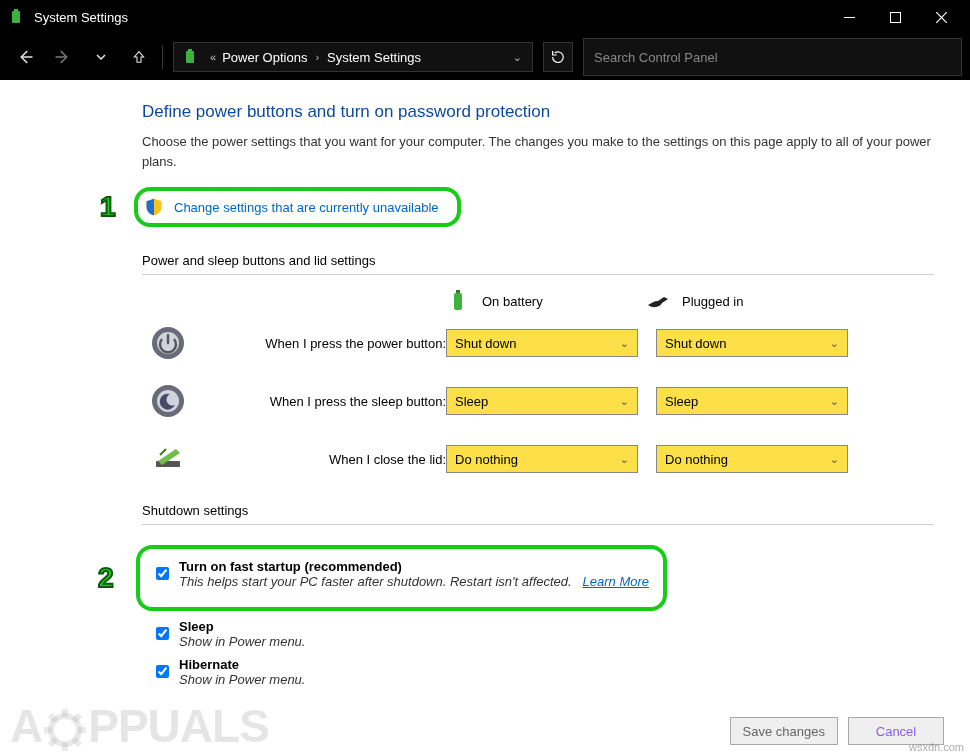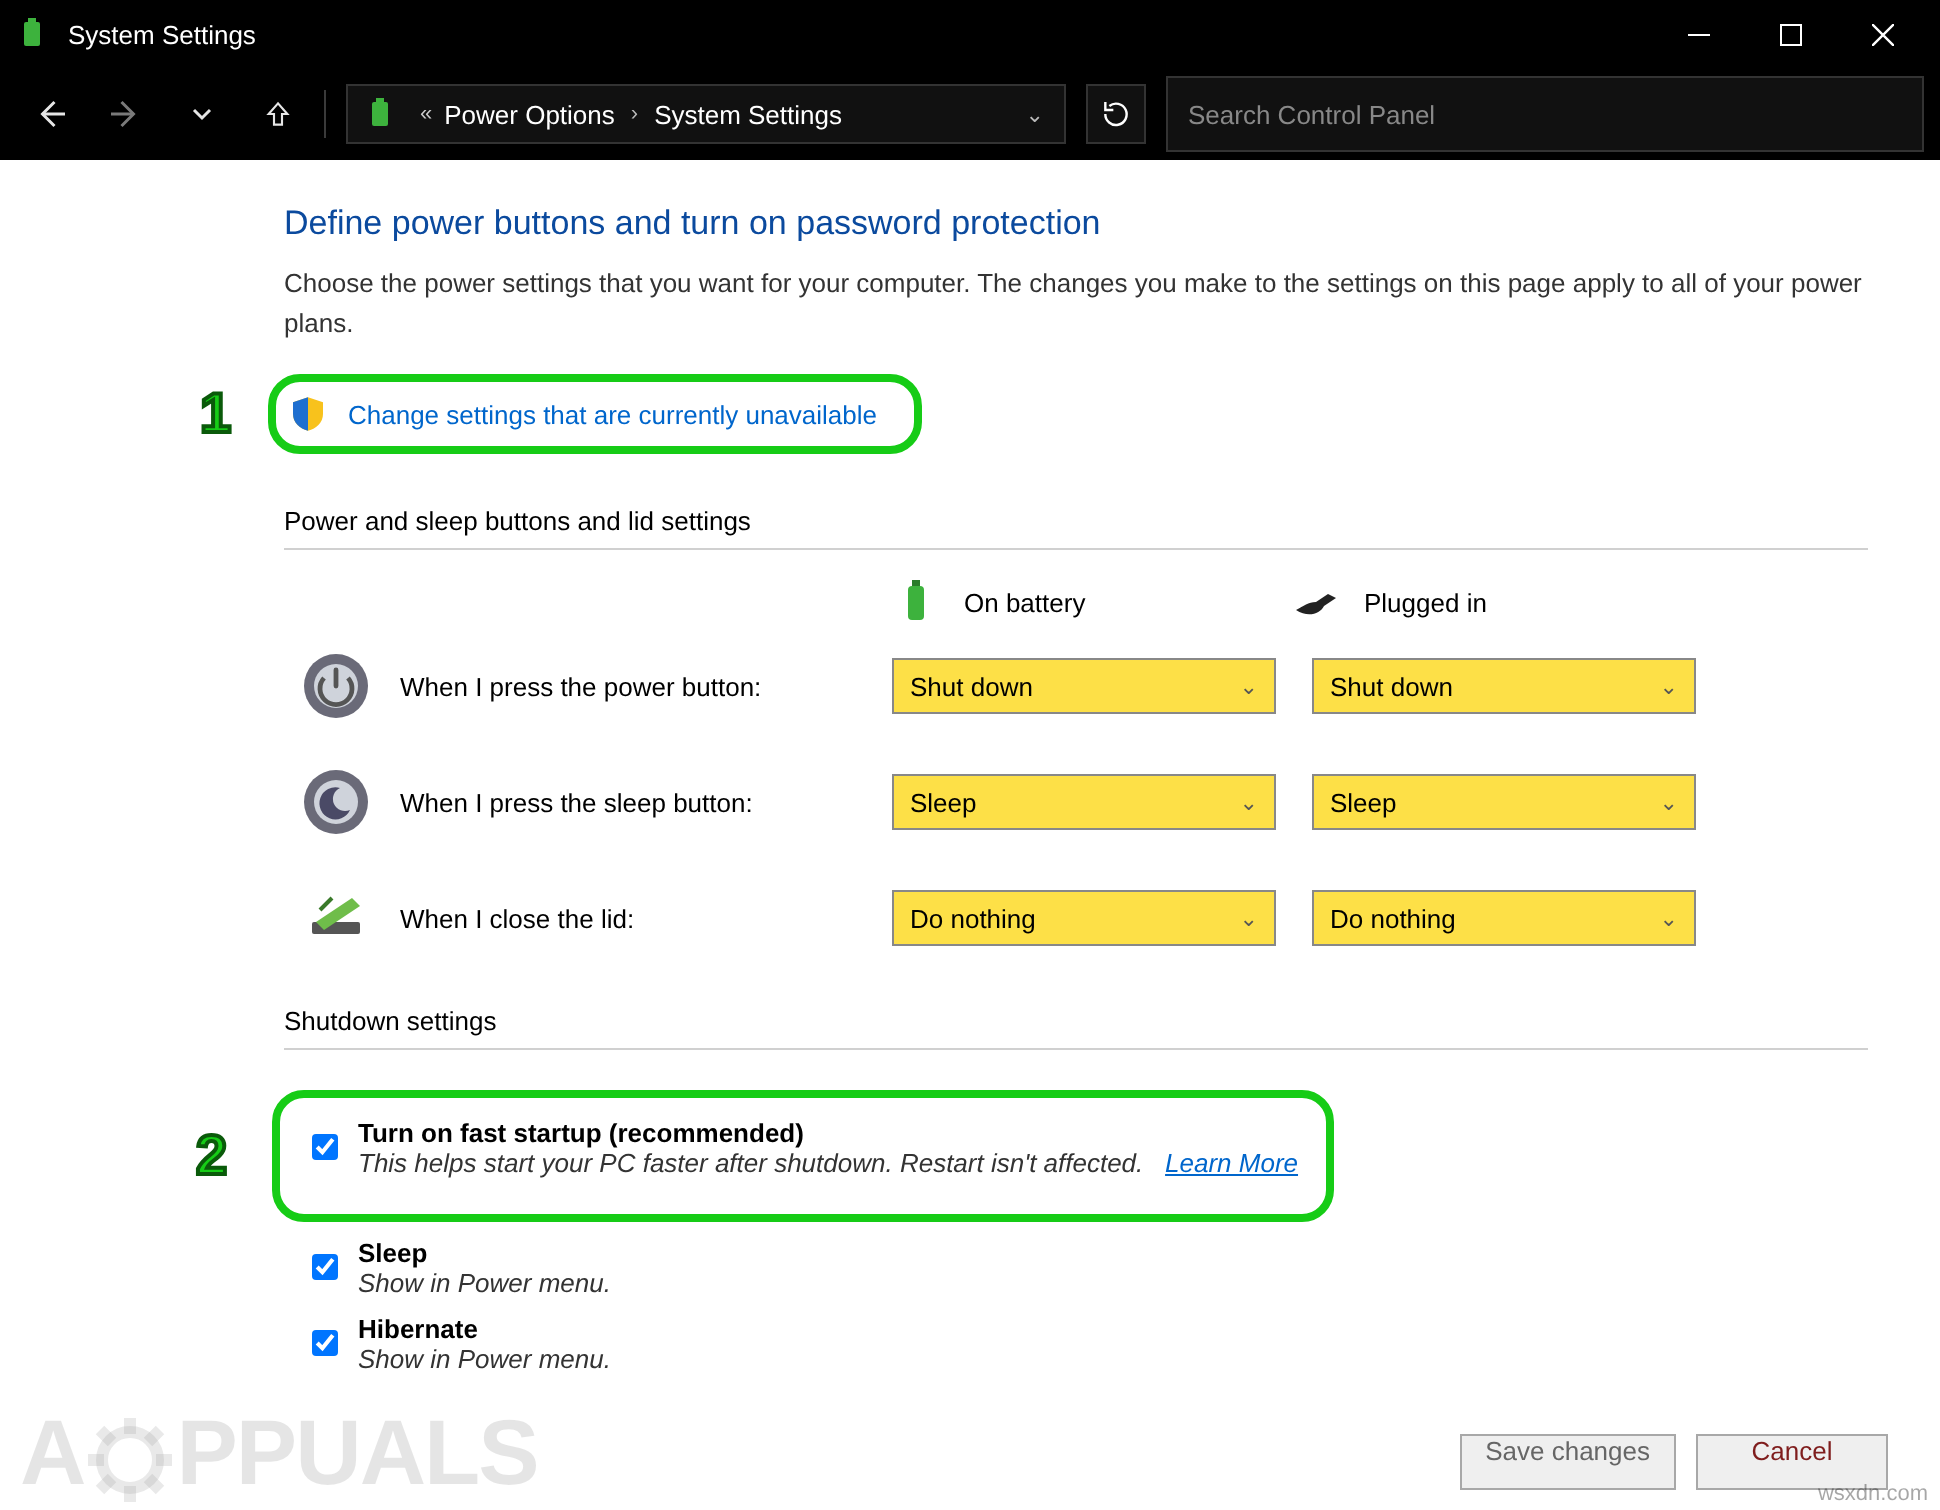--- a/index.html
+++ b/index.html
@@ -130,20 +130,21 @@
     display:flex;
     margin-bottom:12px;
   }
   .col-spacer { width:304px; }
   .col-h { width:200px; display:flex; align-items:center; gap:12px; }
   .col-h .hicon { width:24px;height:24px;display:inline-flex; }
   .opt-row {
     display:flex;
     align-items:center;
     margin: 10px 0 22px 8px;
+    text-align: right;
   }
   .opt-row .row-icon { width:36px;height:36px;display:inline-flex;margin-right:14px; }
   .opt-row .row-label { flex:0 0 246px; }
   .select {
     background:#fde047;
     border:1px solid #888;
     height:28px;
     width:192px;
     display:inline-flex;
     align-items:center;
@@ -170,21 +171,21 @@
   .footer {
     position:absolute;
     bottom:10px;
     right:26px;
     display:flex; gap:10px;
   }
   .btn {
     height:28px; min-width:96px;
     background:#efefef;border:1px solid #a8a8a8;
     color:#666;
-    display:inline-flex;justify-content:center;
+    display:inline-flex;align-items:center;justify-content:center;
     padding:0 12px;font-size:13px;
   }
   .watermark {
     position:absolute;
     left:0; bottom:0;
     font-family: Arial, sans-serif;
     font-weight:900;
     font-size:46px;
     color:rgba(0,0,0,0.10);
     letter-spacing:-1px;
@@ -418,21 +419,21 @@
       </div>
     </div>
 
   </div>
 </div>
 
 <div class="footer">
   <div class="btn">
       <span>Save changes</span>
     </div>
-  <div class="btn" style="color:#7f1d1d">
+  <div class="btn" style="color:#8b5cf6">
       <span>Cancel</span>
     </div>
 </div>
 
 <div class="watermark">
   A<span class="gear"><svg viewBox="0 0 46 46">
         <circle cx="23" cy="23" r="14" fill="none" stroke="rgba(0,0,0,0.25)" stroke-width="6"></circle>
         <g stroke="rgba(0,0,0,0.25)" stroke-width="6">
           <line x1="23" y1="2" x2="23" y2="10"></line>
           <line x1="23" y1="36" x2="23" y2="44"></line>

